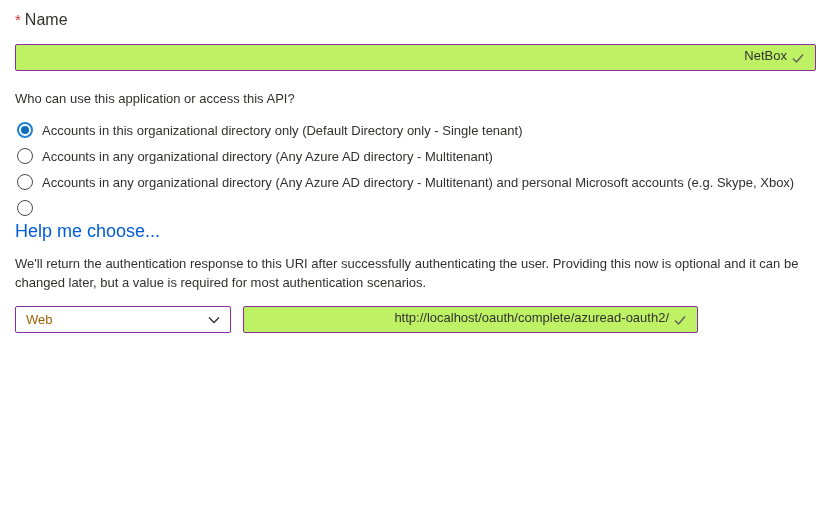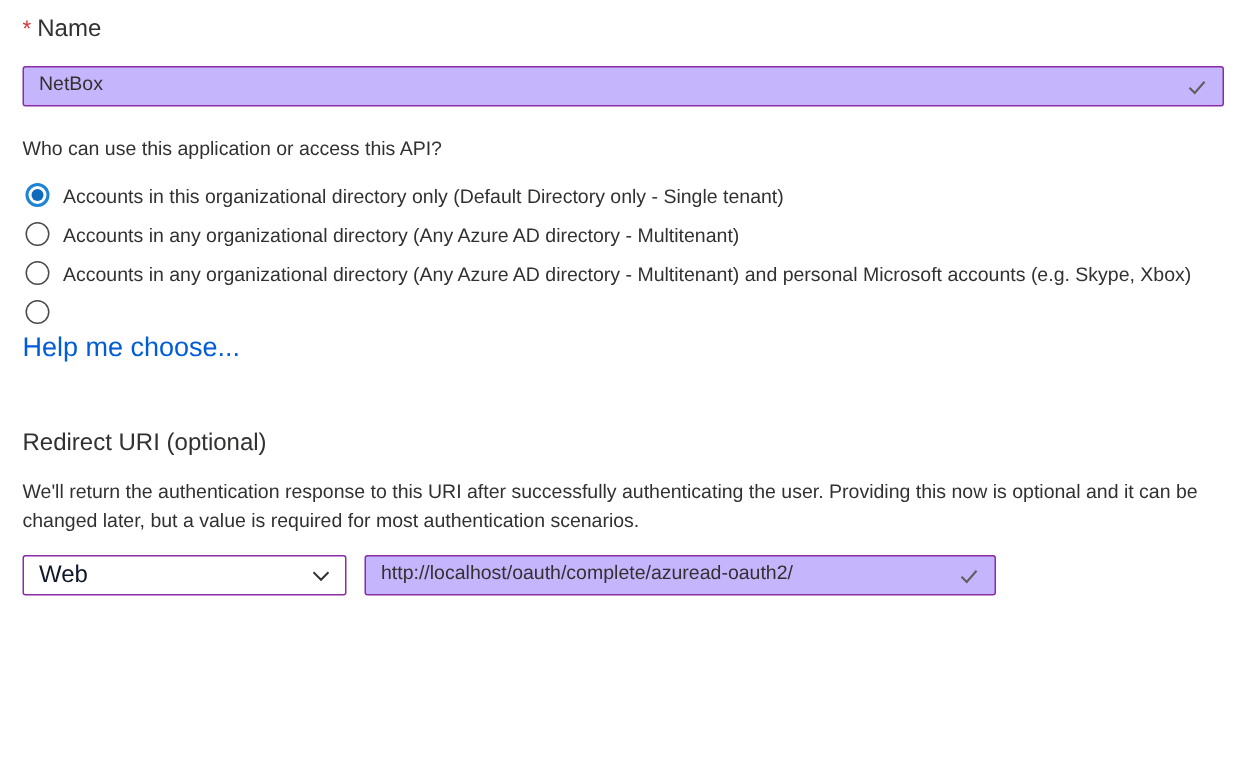--- a/index.html
+++ b/index.html
@@ -41,26 +41,27 @@
   .field-wrap {
     position: relative;
     margin-top: 14px;
   }
   .text-input {
     box-sizing: border-box;
     width: 100%;
     height: 27px;
     border: 1.5px solid #8a2da5;
     border-radius: 2px;
-    background: #c4b5fd;
+    background: #bef264;
     font-family: "Liberation Sans", "DejaVu Sans", sans-serif;
     font-size: 13px;
     color: #323130;
     padding: 0 28px 4px 10px;
     outline: none;
+    text-align: right;
   }
   .input-check {
     position: absolute;
     right: 10px;
     top: 50%;
     transform: translateY(-50%);
     width: 16px;
     height: 16px;
     pointer-events: none;
   }
@@ -128,42 +129,42 @@
     margin-top: 14px;
   }
   .platform-select {
     box-sizing: border-box;
     position: relative;
     width: 216px;
     height: 27px;
     border: 1.5px solid #8a2da5;
     border-radius: 2px;
     background: #ffffff;
-    font-size: 16px;
-    color: #0f172a;
+    font-size: 13px;
+    color: #a16207;
     display: flex;
     align-items: center;
     padding: 0 30px 0 10px;
     cursor: pointer;
     flex: 0 0 auto;
   }
   .select-chevron {
     position: absolute;
     right: 9px;
     top: 50%;
     transform: translateY(-50%);
     width: 14px;
     height: 14px;
     pointer-events: none;
   }
   .uri-field-wrap {
     position: relative;
     margin-left: 12px;
     margin-top: 0;
-    width: 421px;
+    width: 455px;
     flex: 0 0 auto;
   }
   .uri-field-wrap .text-input { width: 100%; }
 </style>
 </head>
 <body>
 
 <div class="page">
 
   
@@ -199,21 +200,20 @@
       <span class="radio-label">Accounts in any organizational directory (Any Azure AD directory - Multitenant) and personal Microsoft accounts (e.g. Skype, Xbox)</span>
     </div>
     <div class="radio-row">
       <span class="radio-circle"></span>
     </div>
   </div>
 
   <a class="help-link" href="#">Help me choose...</a>
 
   
-  <div class="section-title redirect-title">Redirect URI (optional)</div>
 
   <div class="desc redirect-desc">We'll return the authentication response to this URI after successfully authenticating the user. Providing this now is optional and it can be changed later, but a value is required for most authentication scenarios.</div>
 
   <div class="uri-row">
     <div class="platform-select">
       <span>Web</span>
       <span class="select-chevron">
         <svg viewBox="0 0 14 14" width="14" height="14">
             <path d="M2 4.5 L7 9.5 L12 4.5" fill="none" stroke="#323130" stroke-width="1.3"></path>
           </svg>

